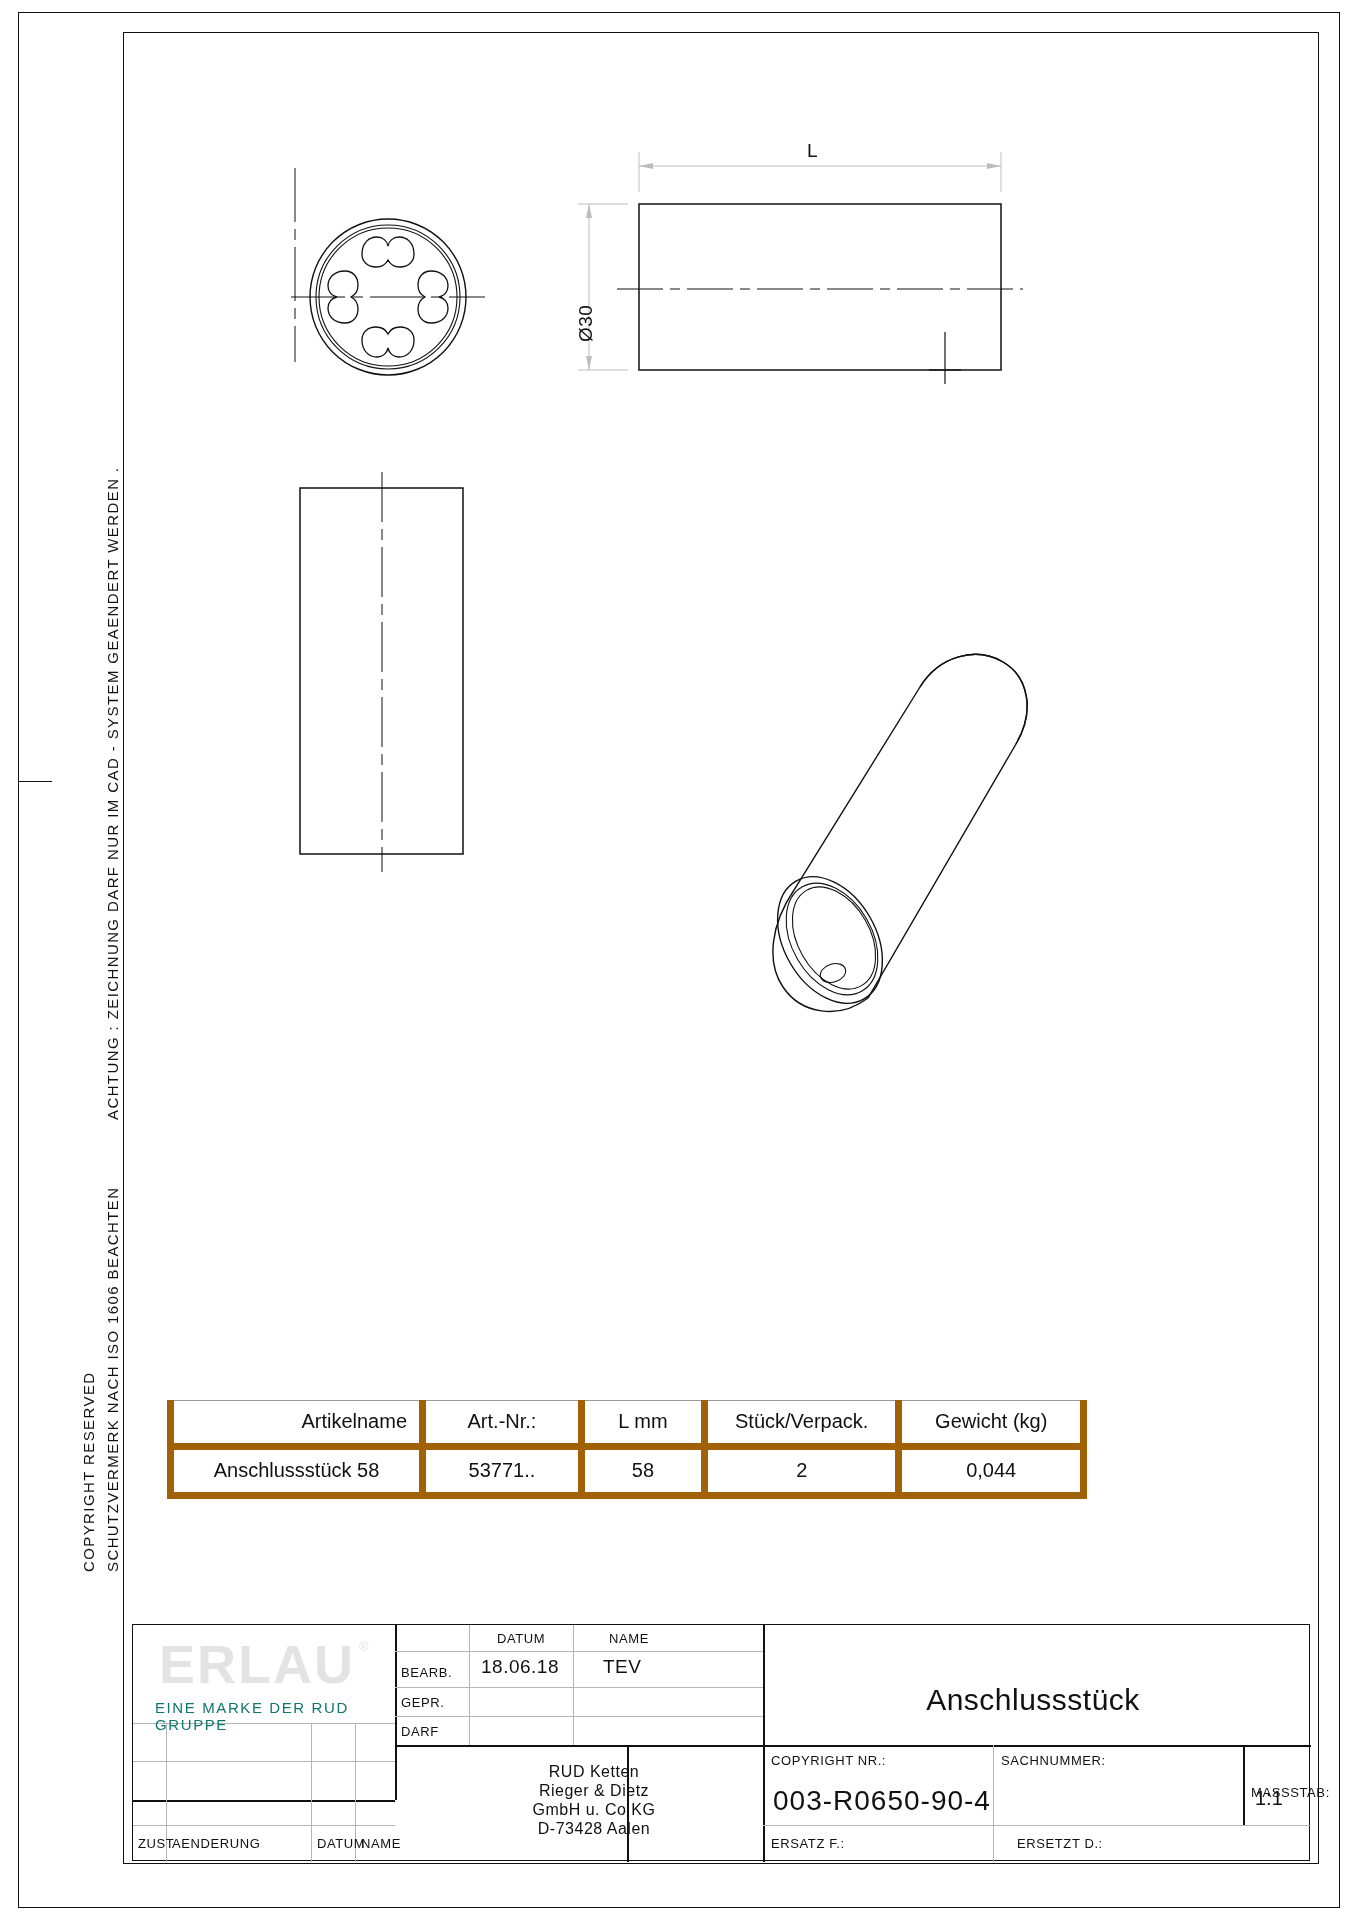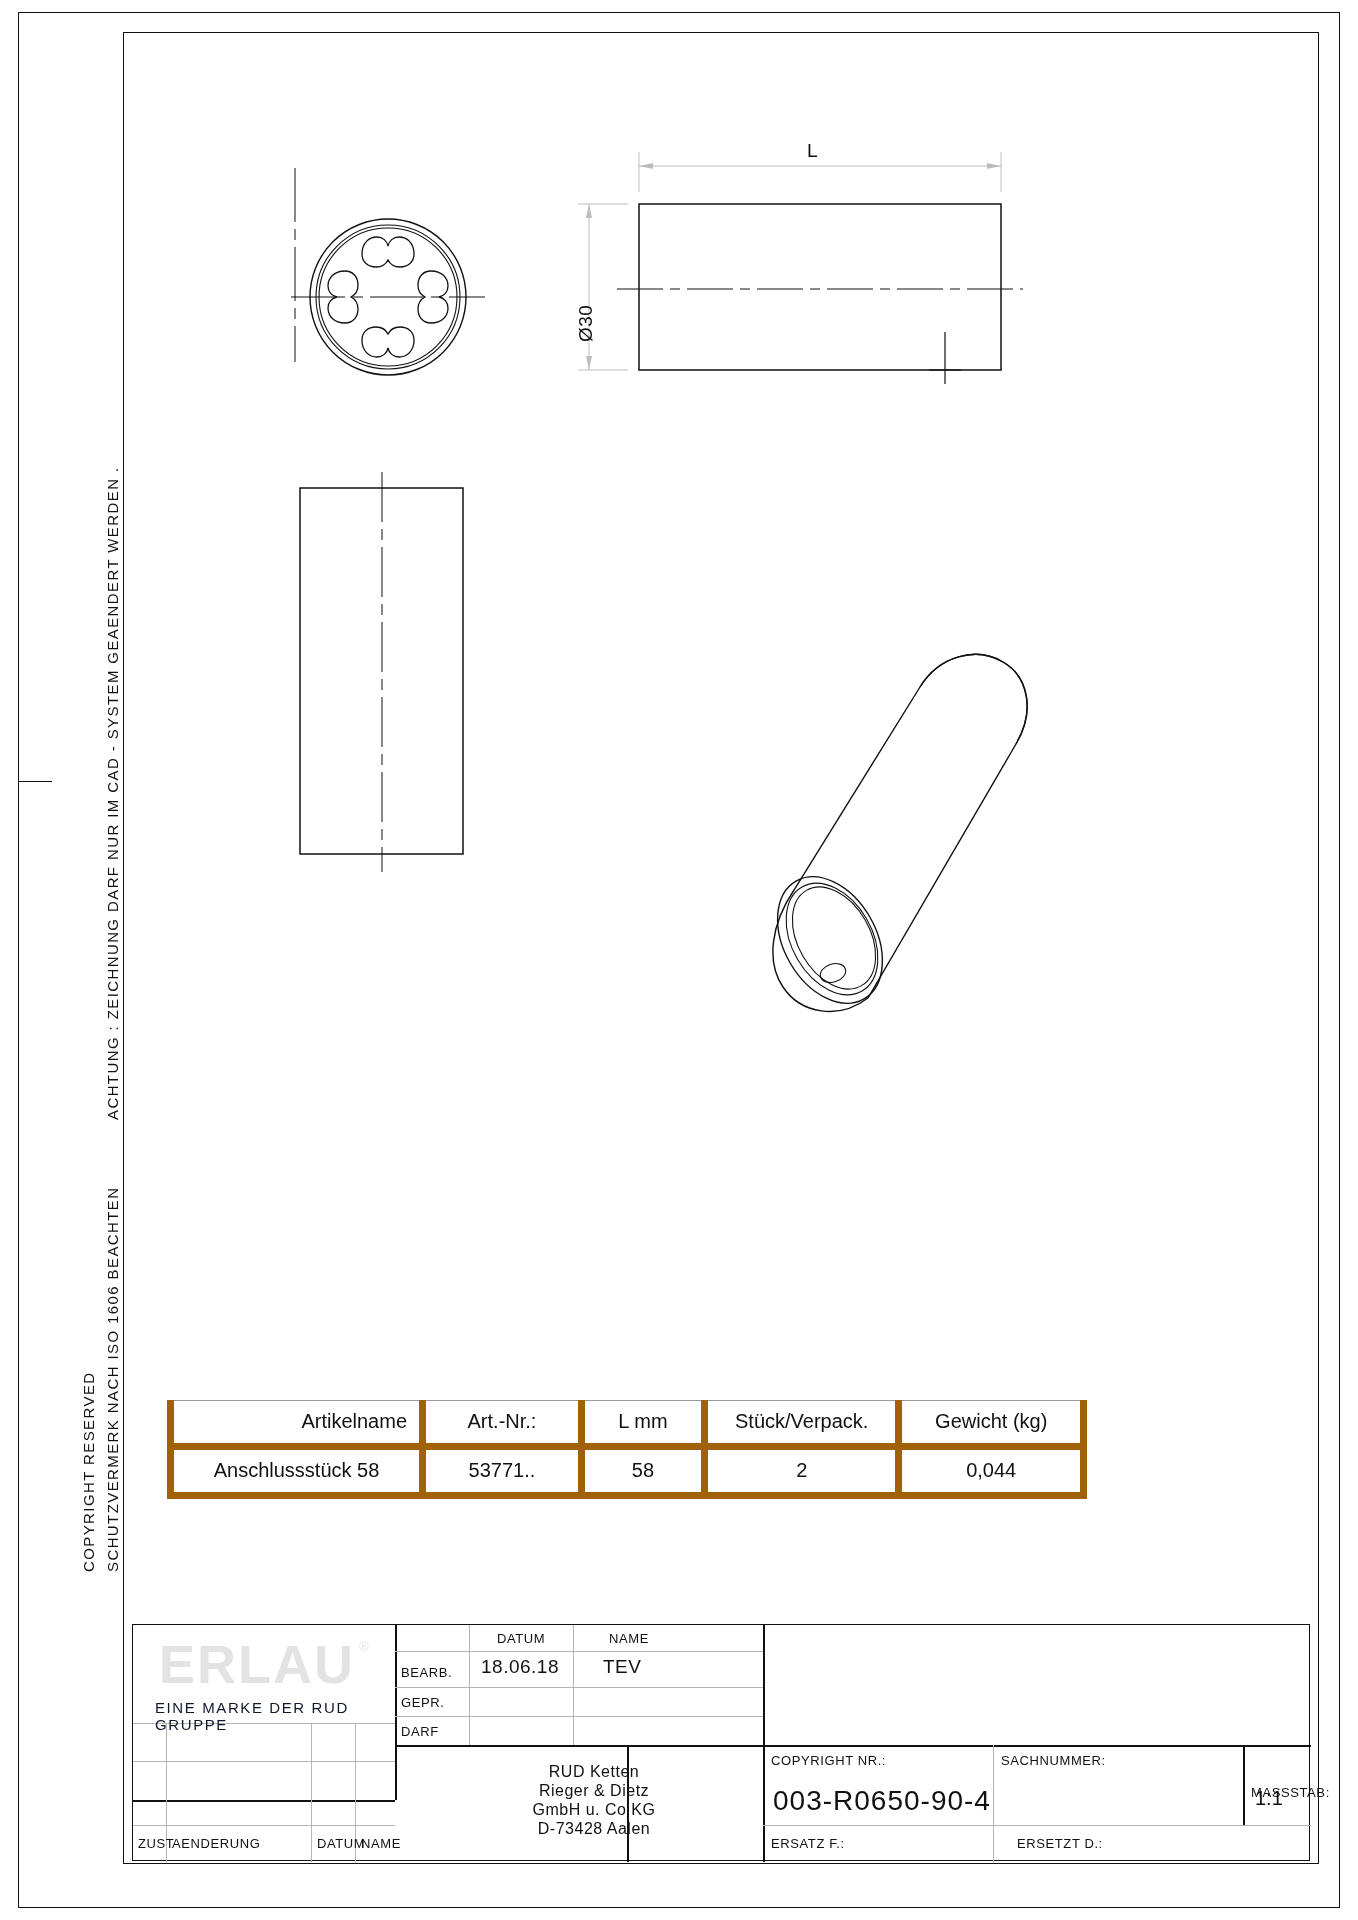--- a/index.html
+++ b/index.html
@@ -89,21 +89,21 @@
     font-family:"Liberation Sans",sans-serif;
     font-size:54px;font-weight:bold;letter-spacing:2px;
     color:#e3e3e3;line-height:1;
     position:absolute;left:16px;top:4px;
   }
   .logo-reg{
     position:absolute;left:216px;top:6px;font-size:13px;color:#e3e3e3;
   }
   .logo-sub{
     position:absolute;left:12px;top:66px;
-    font-size:15px;letter-spacing:1.6px;color:#0f172a;
+    font-size:15px;letter-spacing:1.6px;color:#0f766e;
   }
 
   .company{
     position:absolute;left:296px;top:138px;width:330px;
     text-align:center;font-size:16px;line-height:1.18;letter-spacing:.5px;
   }
   .part-title{
     position:absolute;left:640px;top:58px;width:520px;
     text-align:center;font-size:30px;letter-spacing:.5px;
   }
@@ -278,20 +278,21 @@
     <div class="tb-val sm" style="left:348px;top:95px;"></div>
     <div class="tb-val sm" style="left:470px;top:95px;"></div>
 
     <div class="company">
       <div>RUD Ketten</div>
       <div>Rieger &amp; Dietz</div>
       <div>GmbH u. Co KG</div>
       <div>D-73428 Aalen</div>
     </div>
 
+    <div class="part-title">Anschlussstück</div>
 
     <div class="tb-cell" style="left:638px;top:128px;">COPYRIGHT NR.:</div>
     <div class="dwgno">003-R0650-90-4</div>
 
     <div class="tb-cell" style="left:868px;top:128px;">SACHNUMMER:</div>
     <div class="tb-val sm" style="left:868px;top:160px;"></div>
 
     <div class="tb-cell" style="left:1118px;top:128px;margin-top:32px;">MASSSTAB:</div>
     <div class="scaleval">1:1</div>
 

